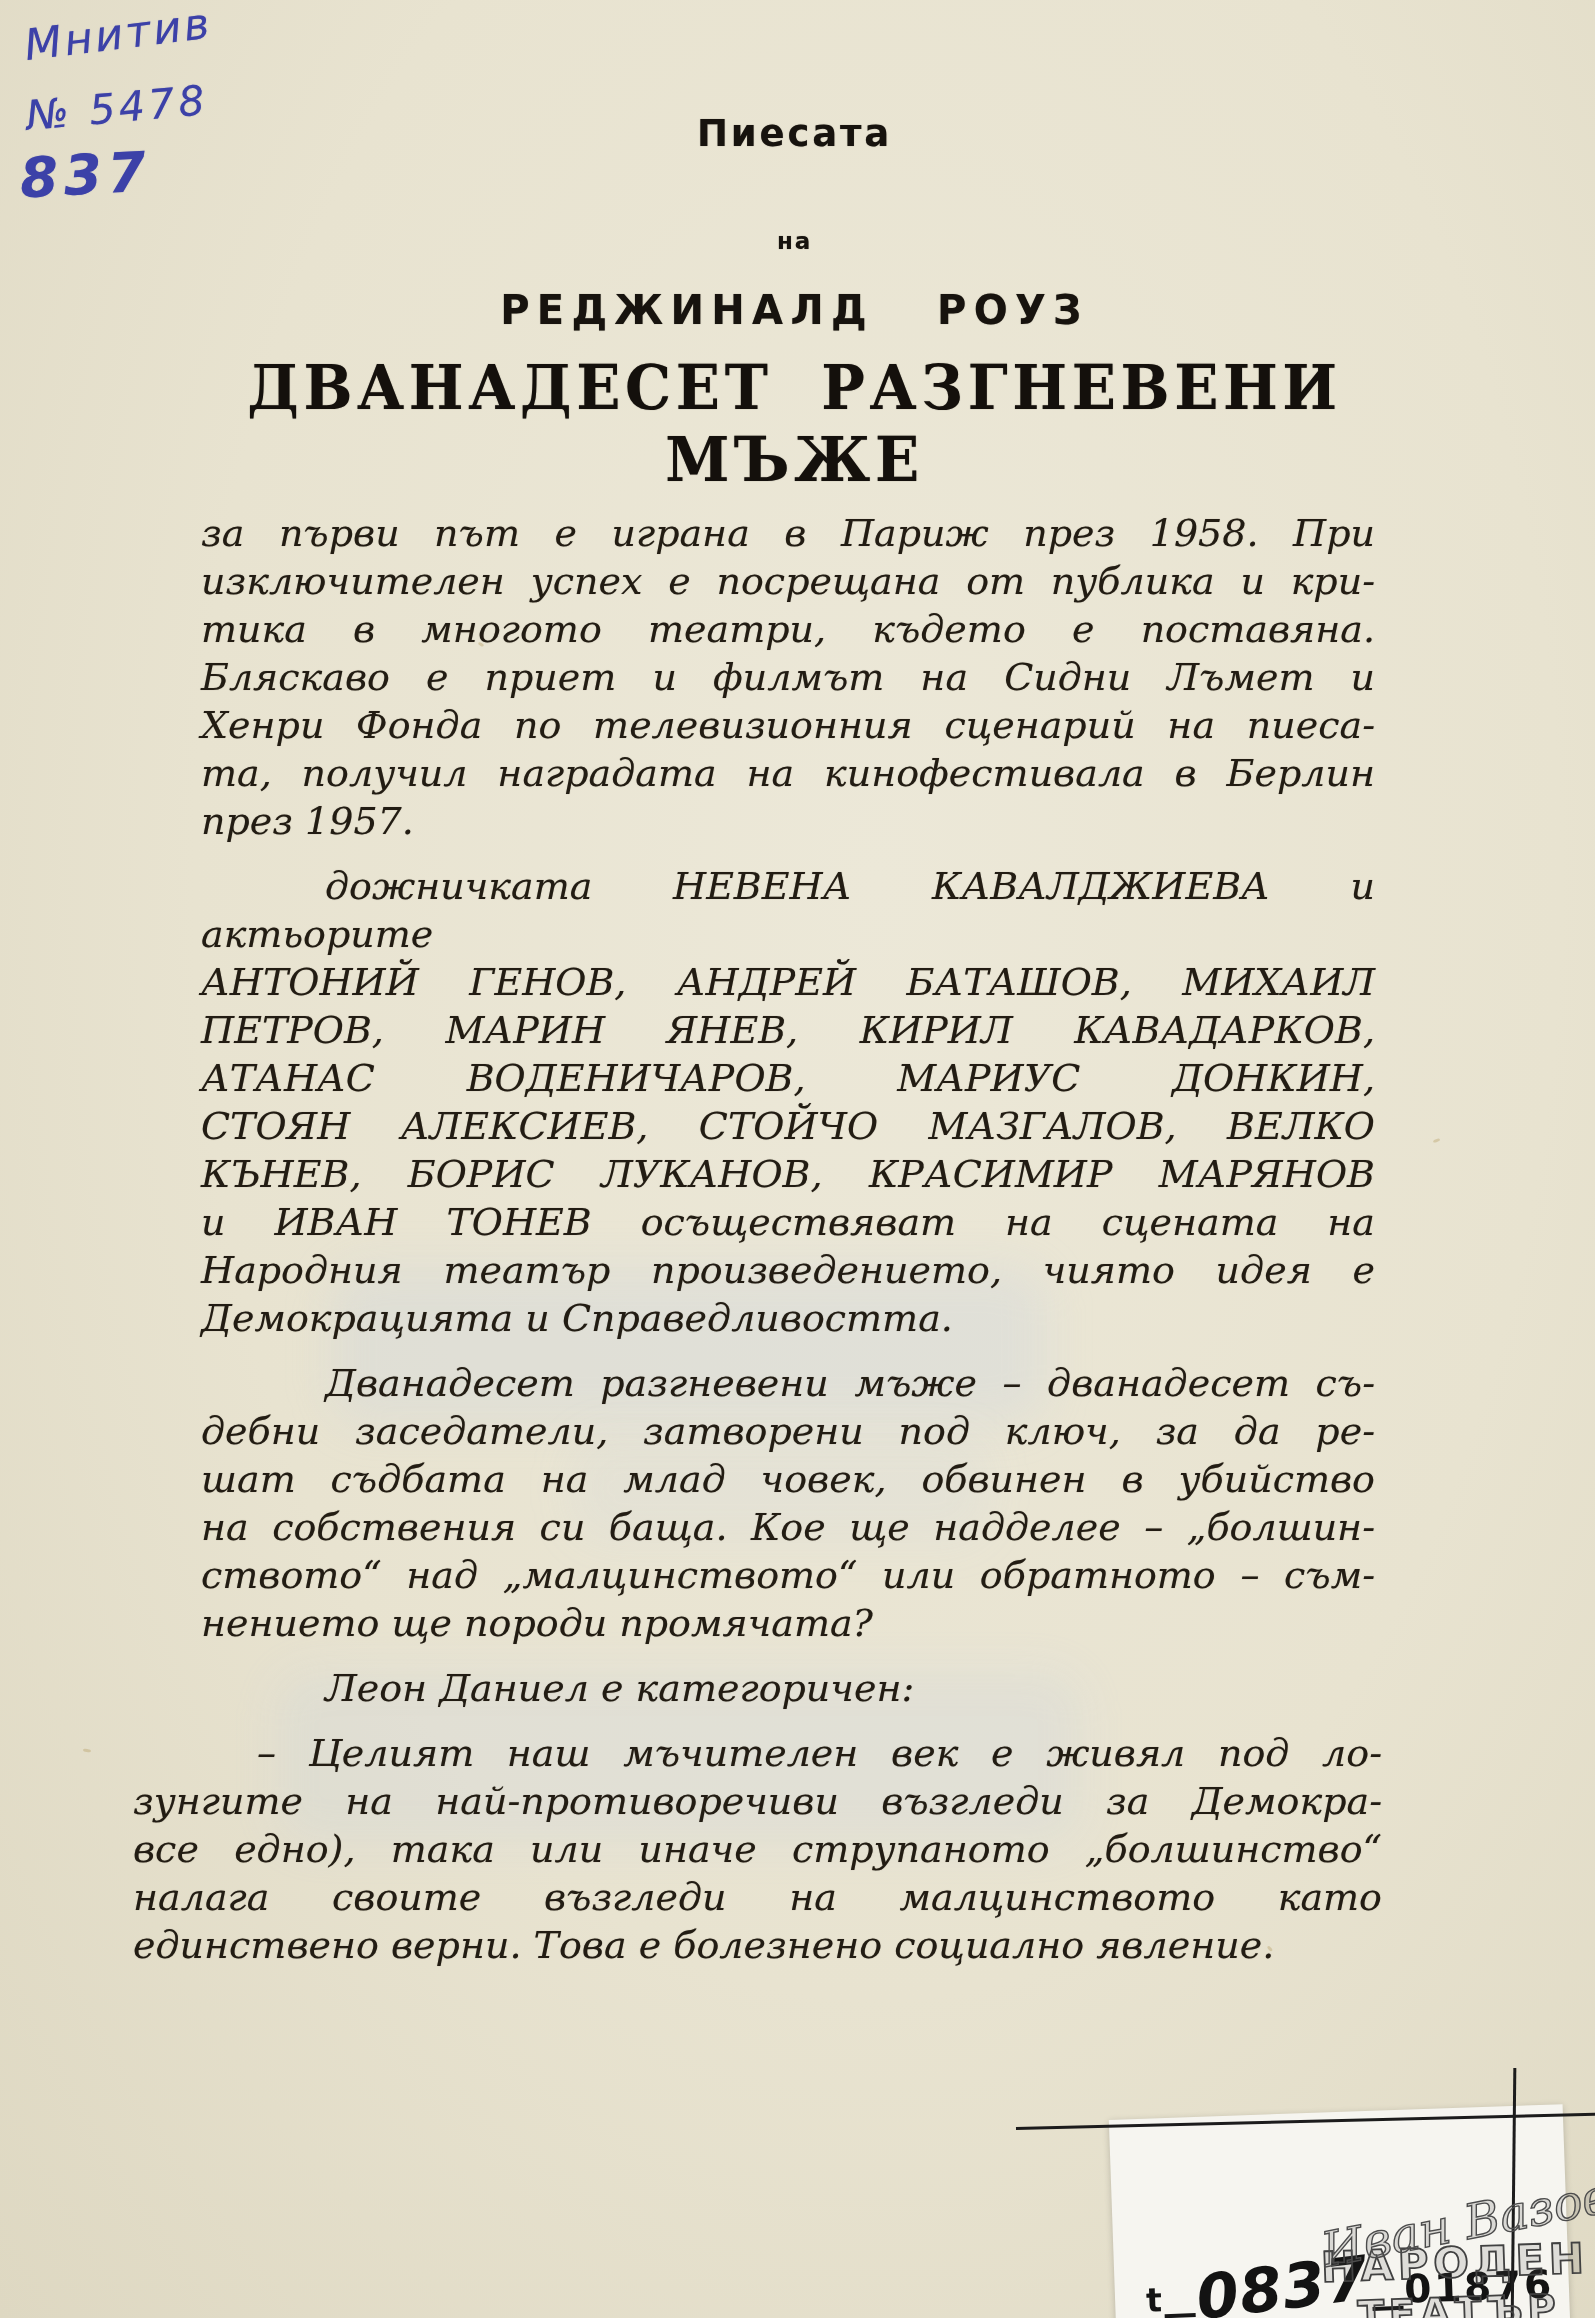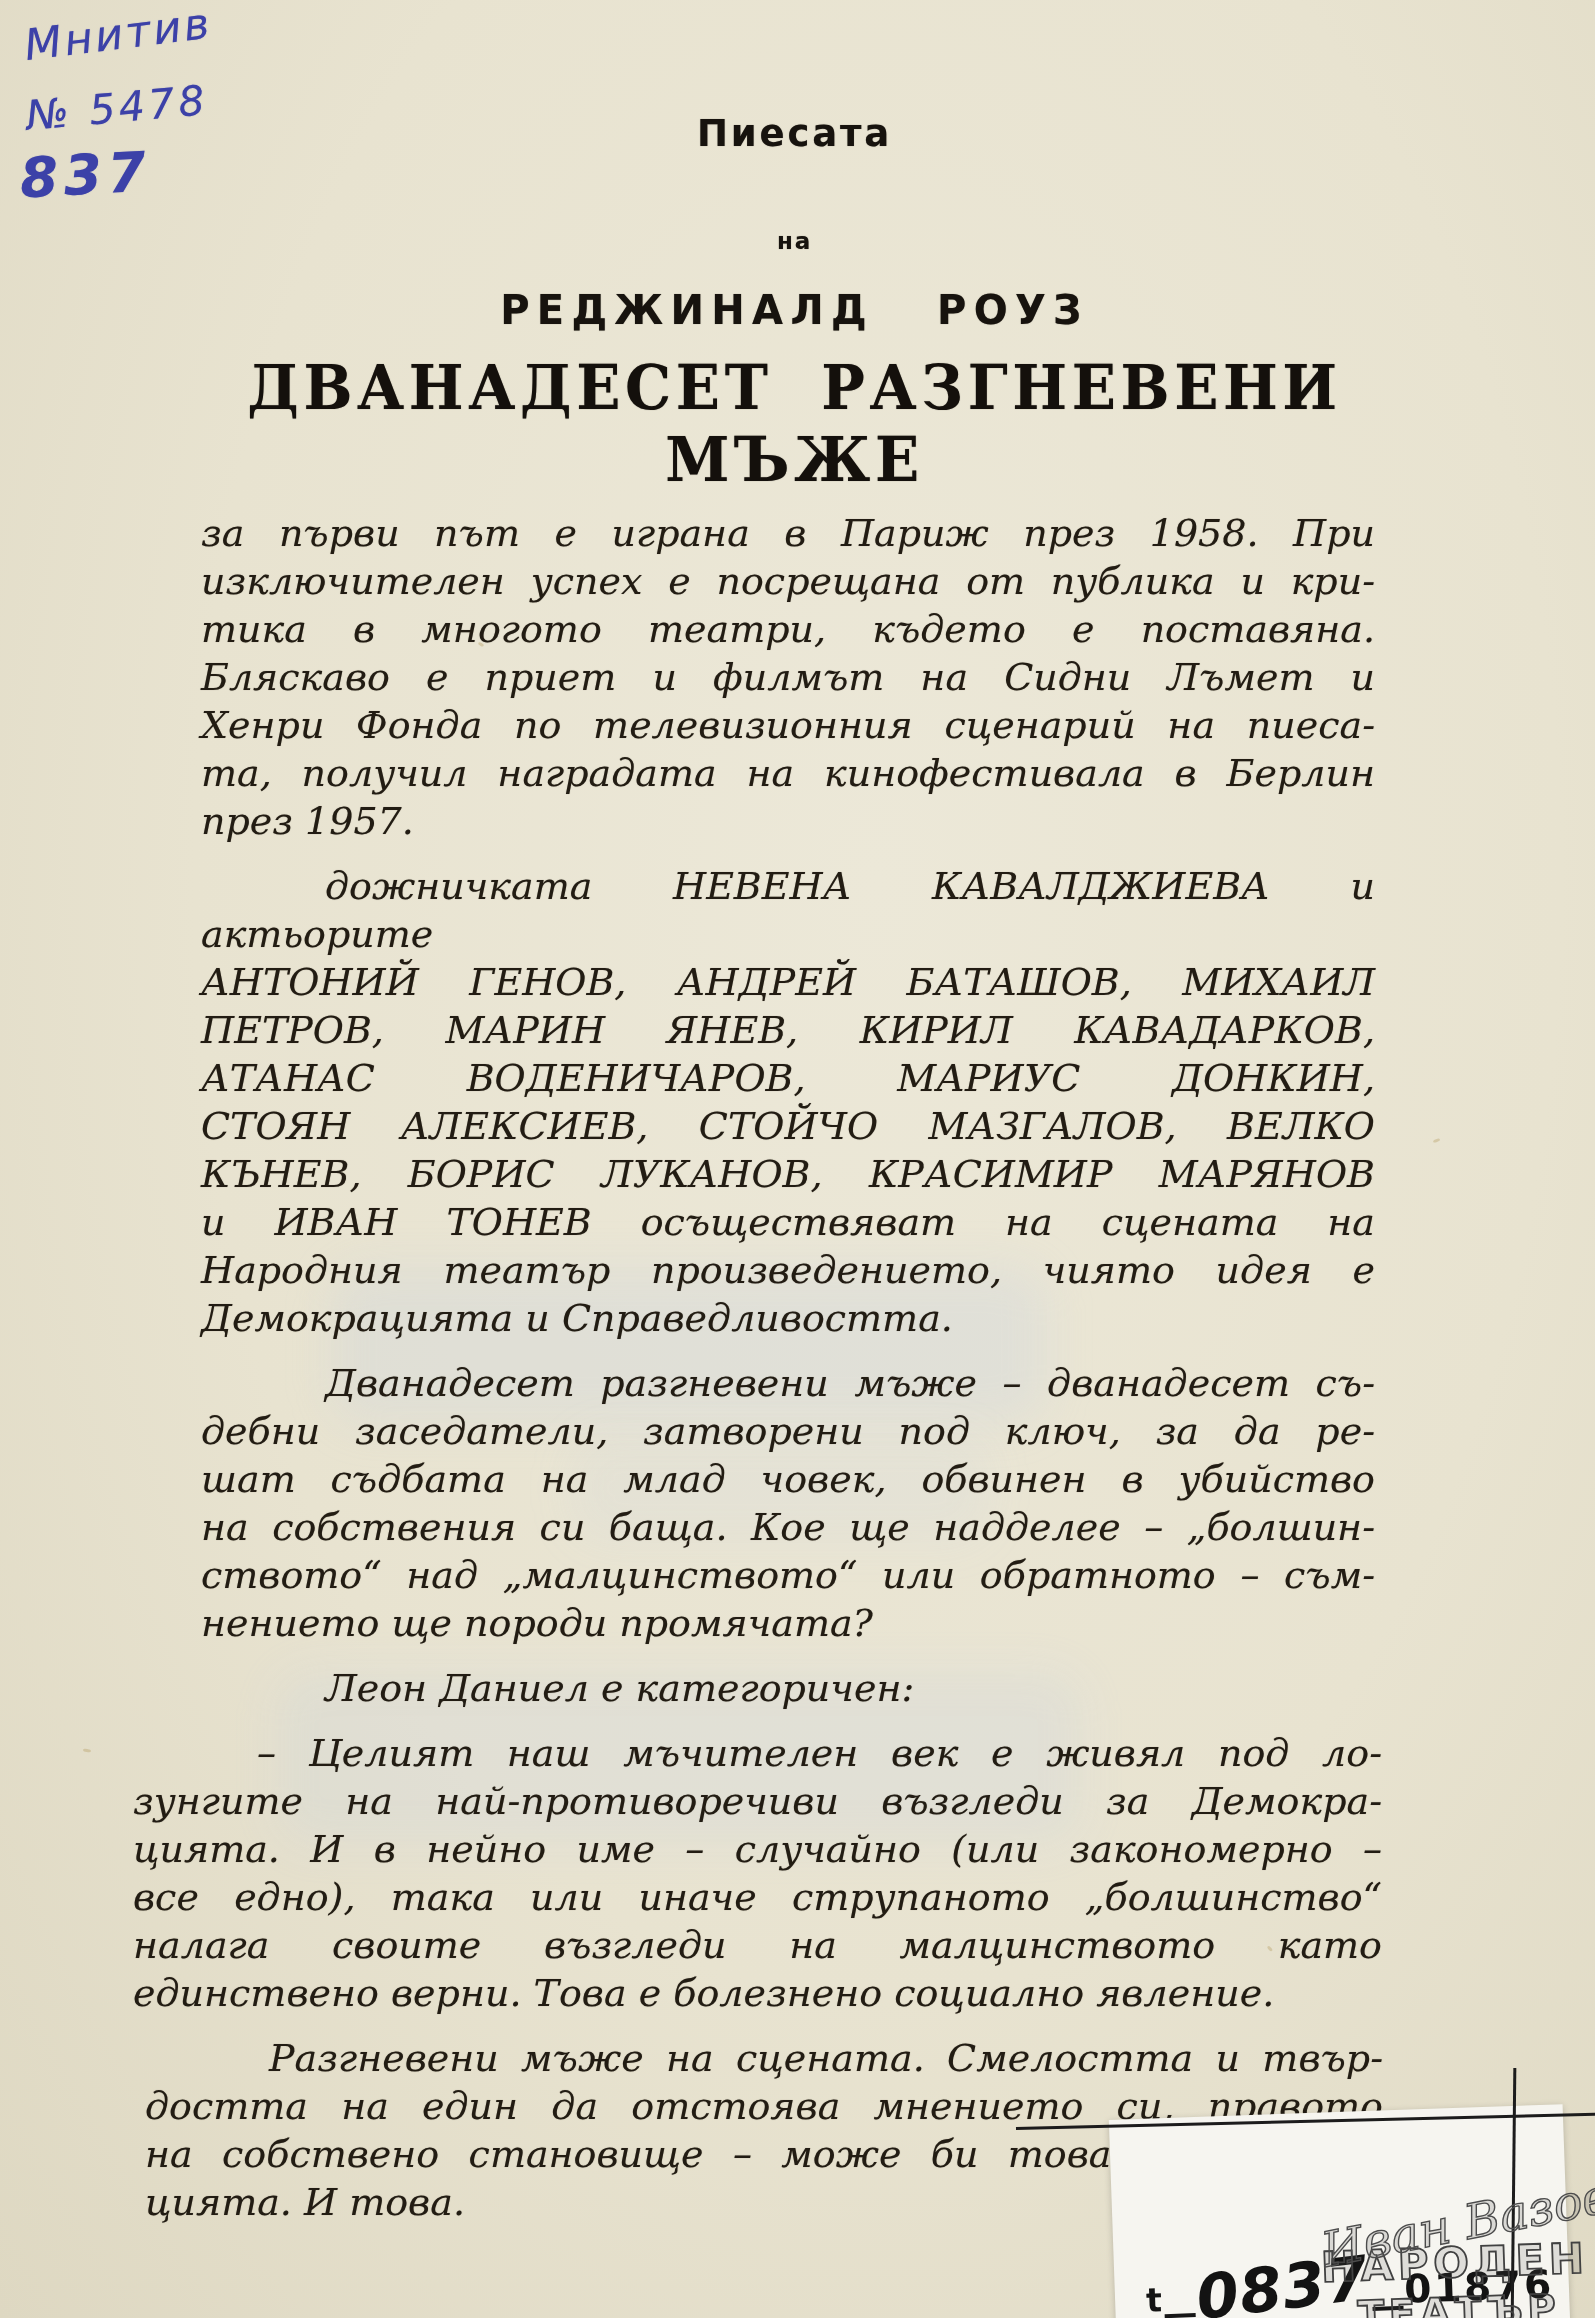--- a/index.html
+++ b/index.html
@@ -167,30 +167,23 @@
         <div class="tline">на собствения си баща. Кое ще надделее – „болшин-</div>
         <div class="tline">ството“ над „малцинството“ или обратното – съм-</div>
         <div class="tline tlast">нението ще породи промячата?</div>
       </div>
     <div class="para p3 indent">
         <div class="tline tlast">Леон Даниел е категоричен:</div>
       </div>
     <div class="para p4 indent">
         <div class="tline">– Целият наш мъчителен век е живял под ло-</div>
         <div class="tline">зунгите на най-противоречиви възгледи за Демокра-</div>
-        <div class="tline">цията. И в нейно име – случайно (или закономерно –</div>
         <div class="tline">все едно), така или иначе струпаното „болшинство“</div>
         <div class="tline">налага своите възгледи на малцинството като</div>
         <div class="tline tlast">единствено верни. Това е болезнено социално явление.</div>
-      </div>
-    <div class="para p5 indent">
-        <div class="tline">Разгневени мъже на сцената. Смелостта и твър-</div>
-        <div class="tline">достта на един да отстоява мнението си, правото</div>
-        <div class="tline">на собствено становище – може би това е Демокра-</div>
-        <div class="tline tlast">цията. И това.</div>
       </div>
   </div>
 
   <div class="slip">
     <div class="slip-code">
       <span class="code-t">t</span>
       <span class="uline"></span>
       <span class="code-hand">0837</span>
       <span class="uline"></span>
       <span class="code-print">01876</span>

